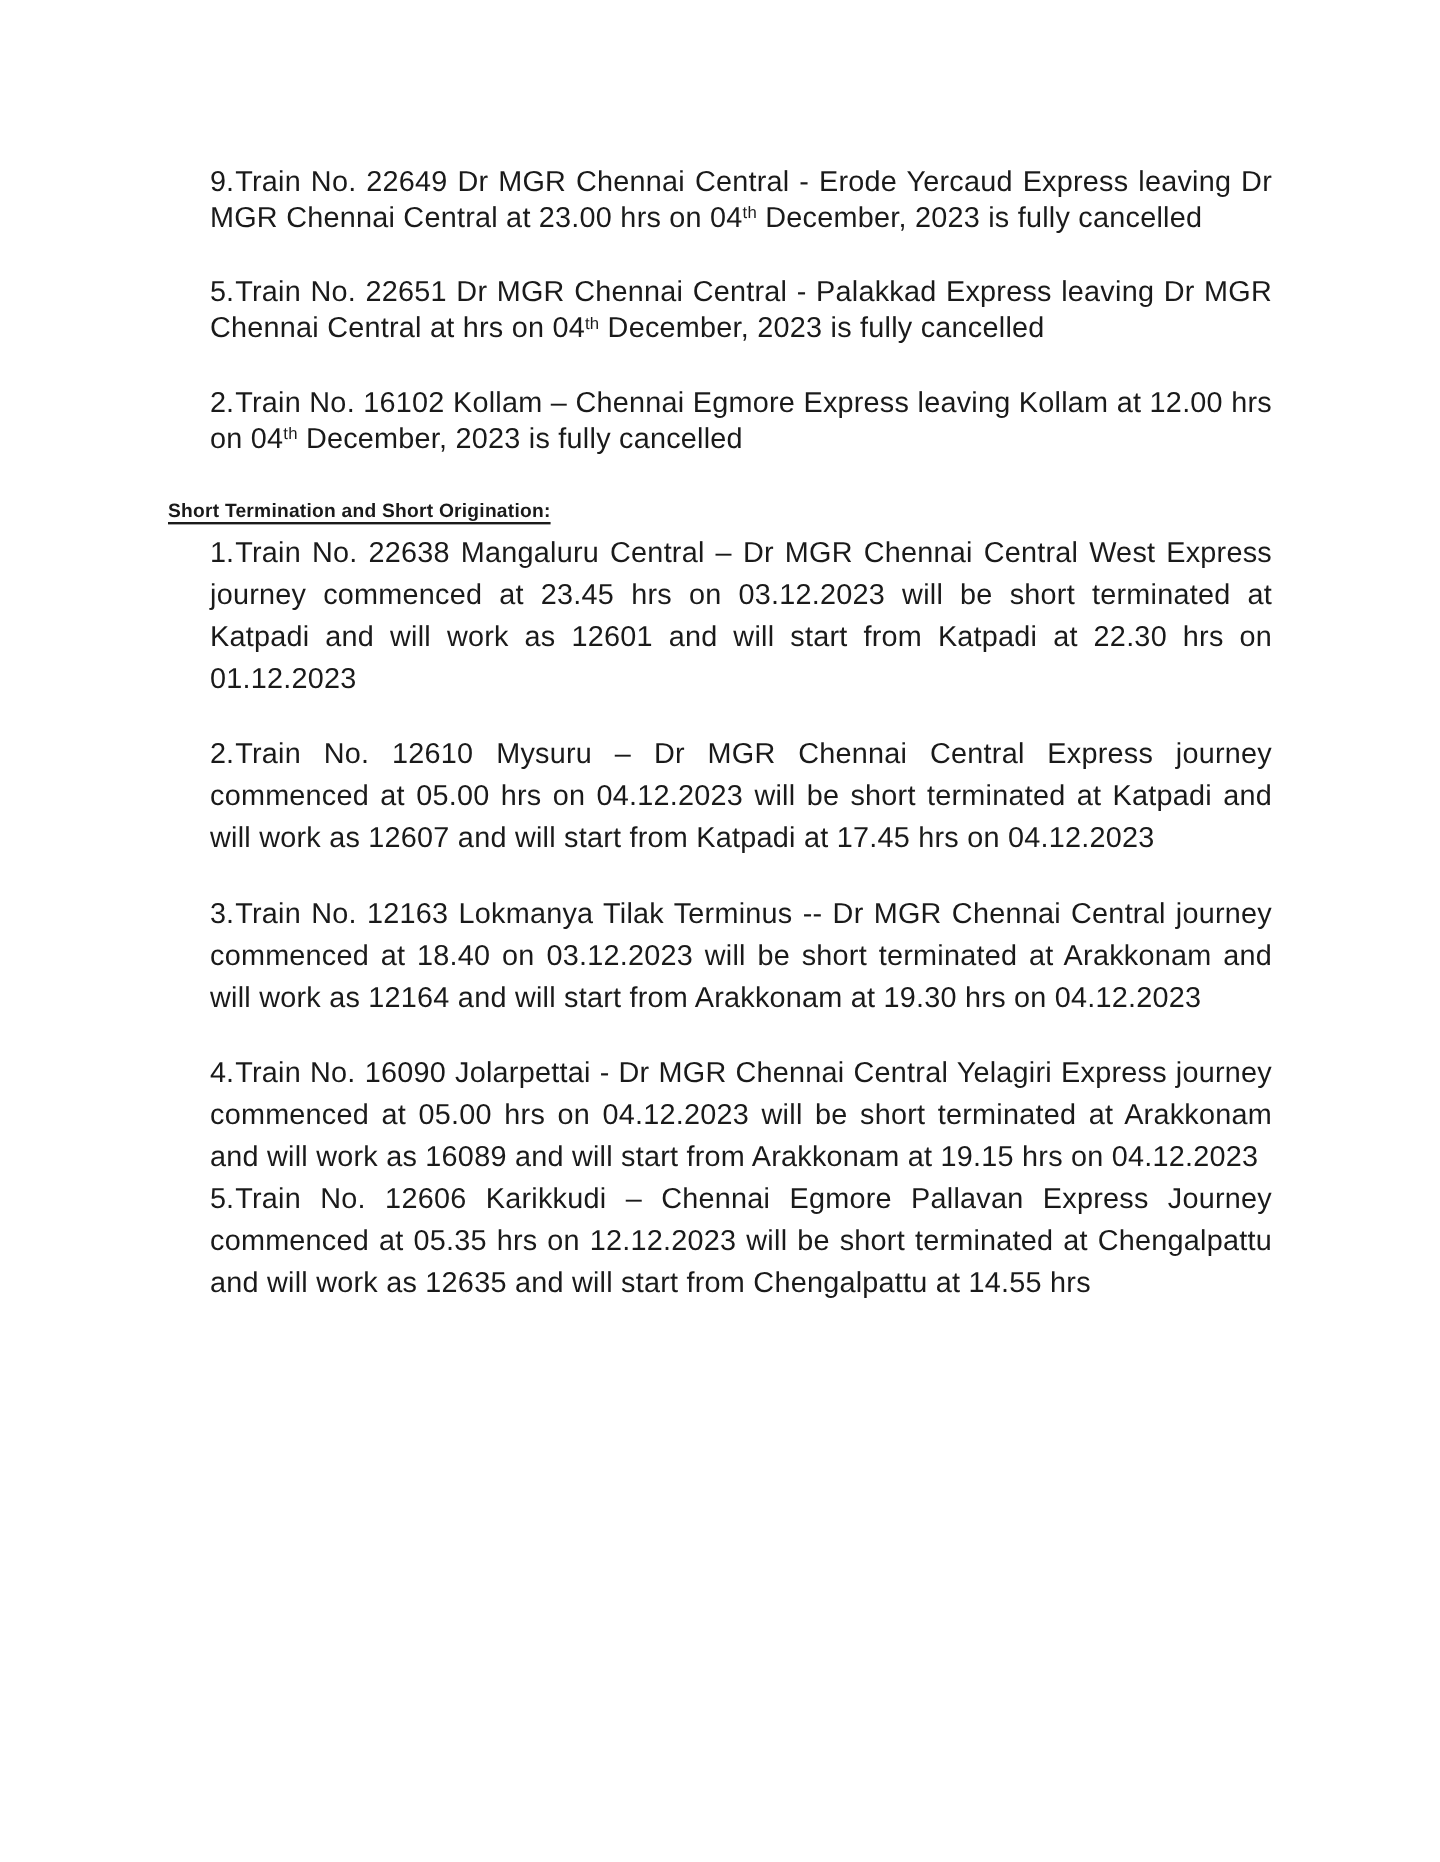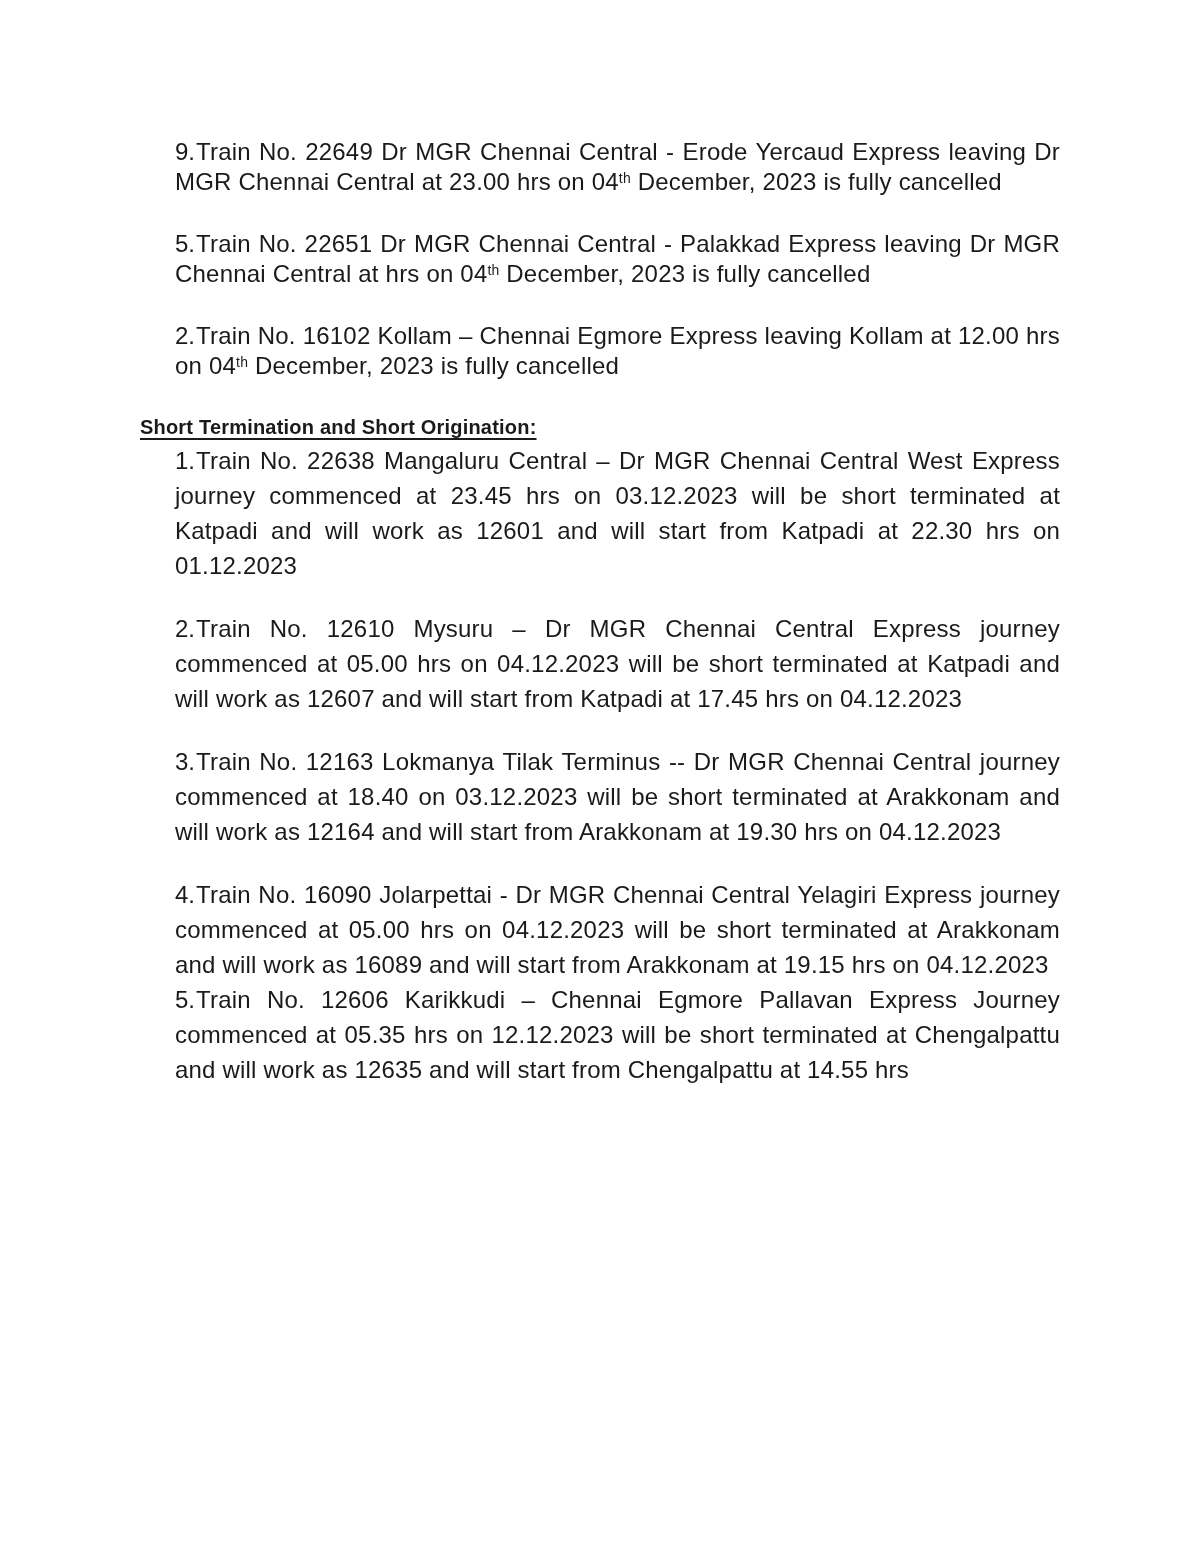--- a/index.html
+++ b/index.html
@@ -40,21 +40,21 @@
   }
   .list-cancelled {
     font-size: 24px;
     line-height: 30px;
   }
   .list-cancelled .item {
     margin-bottom: 32px;
   }
   .section-heading {
     margin: 23px 0 2px 0;
-    font-size: 20px;
+    font-size: 16px;
     line-height: 28px;
     font-weight: bold;
     text-decoration: underline;
     text-decoration-thickness: 2px;
     text-underline-offset: 4px;
     letter-spacing: 0.2px;
   }
   .list-termination {
     font-size: 24px;
     line-height: 35px;

